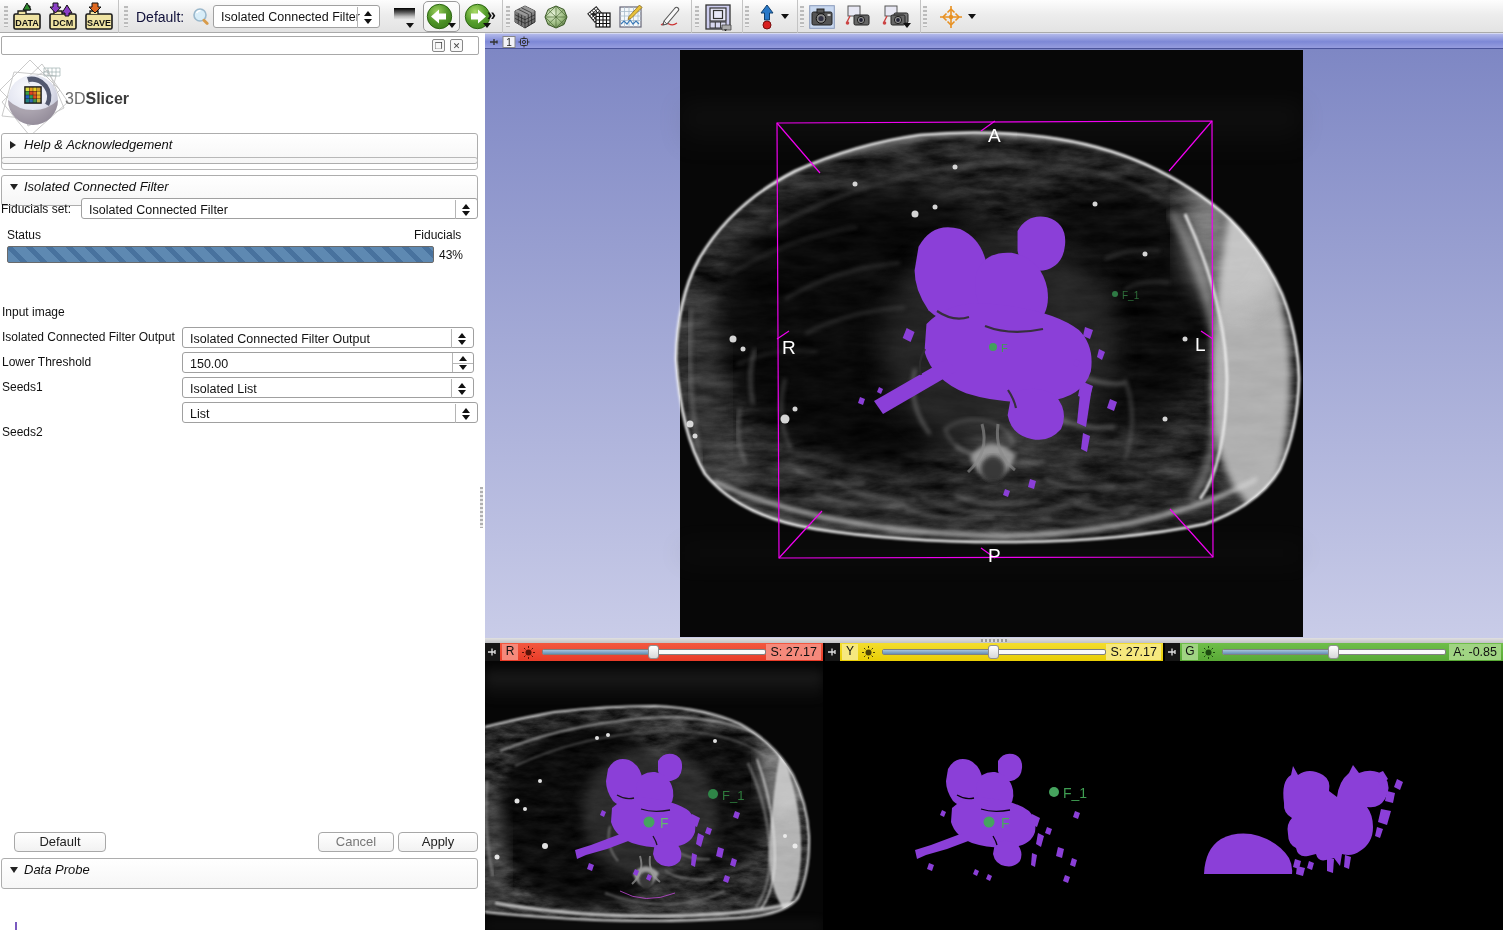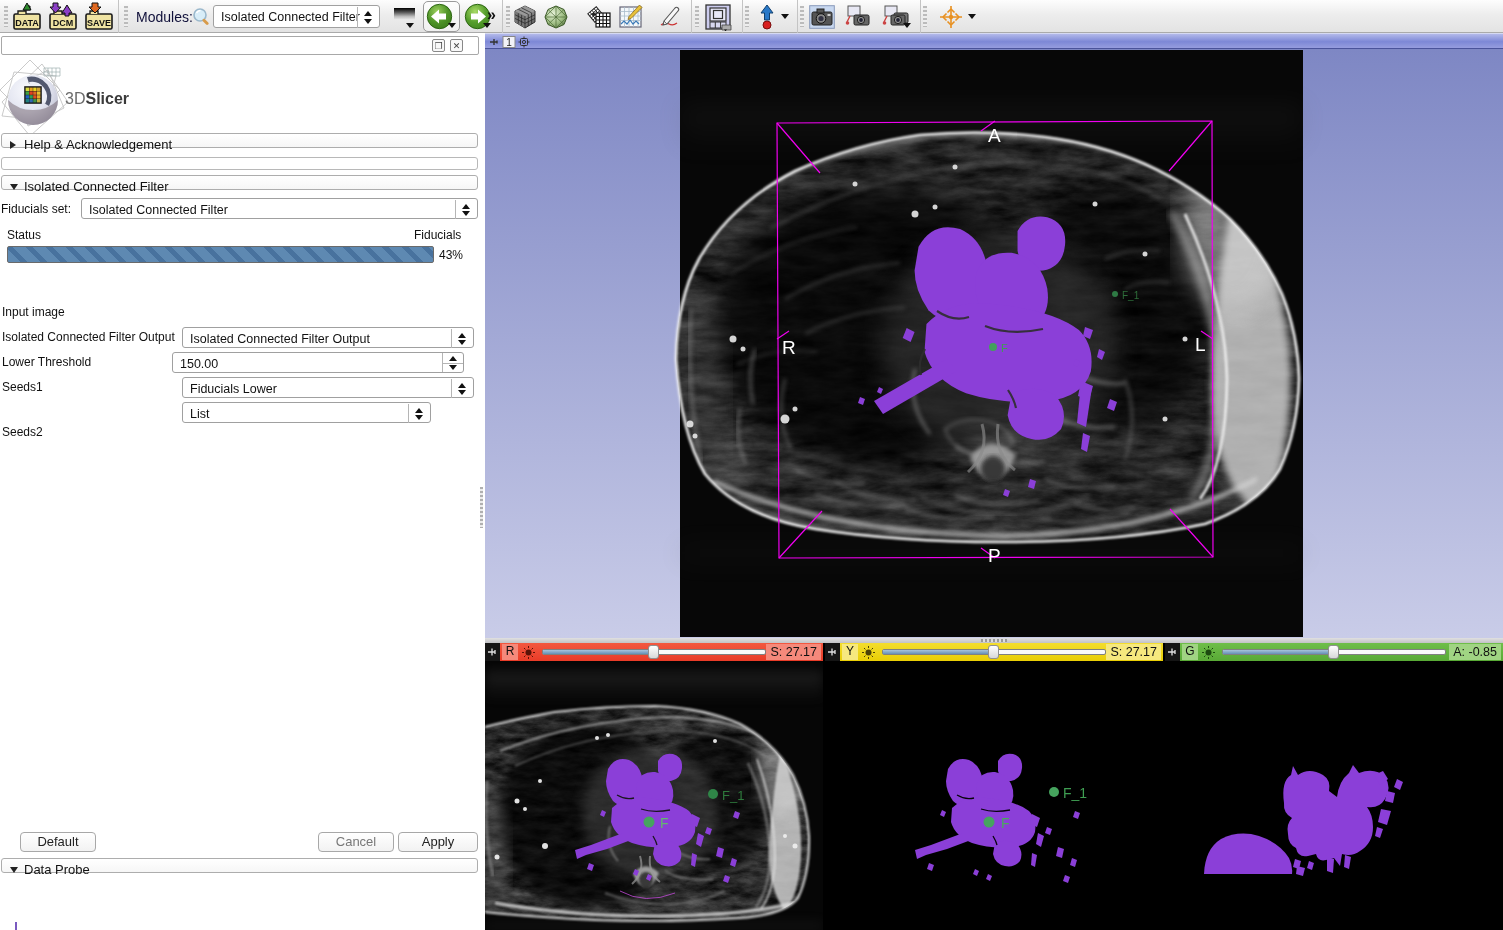--- a/index.html
+++ b/index.html
@@ -12,22 +12,22 @@
   background:repeating-linear-gradient(#bbb 0 2px, #eee 2px 4px); }
 .tsep { position:absolute; top:0; width:1px; height:33px; background:#c4c4c4; }
 .ddtri { position:absolute; width:0; height:0; border-left:4px solid transparent;
   border-right:4px solid transparent; border-top:5px solid #111; }
 #leftpanel { position:absolute; left:0; top:34px; width:485px; height:896px; background:#fff; }
 #panehdr { position:absolute; left:1px; top:2px; width:478px; height:19px;
   border:1px solid #a8a8a8; border-radius:2px; background:#fff; }
 .winbtn { position:absolute; top:2px; width:13px; height:13px; border:1px solid #888;
   border-radius:2px; background:#f8f8f8; color:#444; font-size:9px; line-height:12px;
   text-align:center; }
-.cbtn { position:absolute; left:1px; width:477px; height:15px; border:1px solid #adadad;
-  border-radius:3px; background:linear-gradient(#ffffff,#f6f6f6); }
+.cbtn { position:absolute; left:1px; width:477px; height:31px; border:1px solid #adadad;
+  border-radius:3px; background:linear-gradient(#ffffff,#f6f6f6);font-style:italic; }
 .cbtn .tri { position:absolute; left:8px; top:7px; width:0; height:0; }
 .tri-r { border-top:4px solid transparent; border-bottom:4px solid transparent; border-left:6px solid #222; }
 .tri-d { border-left:4px solid transparent; border-right:4px solid transparent; border-top:6px solid #222; }
 .cbtn .lbl { position:absolute; left:22px; top:3px; font-size:13px; color:#111; }
 .combo { position:absolute; height:21px; border:1px solid #a0a0a0; border-radius:3px;
   background:#fff; }
 .combo .ctext { position:absolute; left:7px; top:4px; font-size:12.5px; color:#111; white-space:nowrap; }
 .combo .csep { position:absolute; right:21px; top:1px; width:1px; height:19px; background:#b5b5b5; }
 .combo .cup { position:absolute; right:7px; top:5px; width:0; height:0;
   border-left:4px solid transparent; border-right:4px solid transparent; border-bottom:5px solid #111; }
@@ -58,21 +58,21 @@
     </g>
     <g transform="translate(72,0)">
       <rect x="2" y="12" width="26" height="15" rx="1.5" fill="#efe3a2" stroke="#1a1a1a" stroke-width="1.6"></rect>
       <path d="M6 12 v-3 h8 v3" fill="#efe3a2" stroke="#1a1a1a" stroke-width="1.4"></path>
       <path d="M8 1 h6 v4 h3 l-6 6 -6 -6 h3 z" fill="#e06820" stroke="#111" stroke-width="1"></path>
       <text x="15" y="24" font-size="9" font-weight="bold" text-anchor="middle" fill="#111" font-family="Liberation Sans">SAVE</text>
     </g>
   </svg>
   <div class="tsep" style="left:118px"></div>
   <div class="grip" style="left:124px"></div>
-  <div class="abs" style="left:136px;top:9px;font-size:14px;color:#10103a">Modules:</div>
+  <div class="abs" style="left:136px;top:9px;font-size:14px;color:#10103a">Default:</div>
   <svg class="abs" style="left:192px;top:7px" width="20" height="20" viewBox="0 0 20 20">
     <circle cx="8" cy="8" r="6" fill="#d8edf8" stroke="#9ab8cc" stroke-width="1.6"></circle>
     <path d="M4.5 6 a5 5 0 0 1 4 -2.5" stroke="#fff" stroke-width="1.6" fill="none"></path>
     <rect x="12" y="11.2" width="7.4" height="3" rx="1.4" transform="rotate(45 12 11.2)" fill="#d89b4a"></rect>
   </svg>
   <div class="combo" style="left:213px;top:5px;width:167px;height:23px">
     <div class="ctext" style="top:4px">Isolated Connected Filter</div>
     <div class="csep" style="height:21px"></div>
     <div class="cup" style="top:5px"></div>
     <div class="cdn" style="top:13px"></div>
@@ -289,42 +289,42 @@
   <div class="flabel" style="left:439px;top:214px">43%</div>
   <div class="flabel" style="left:2px;top:271px">Input image</div>
   <div class="flabel" style="left:2px;top:296px">Isolated Connected Filter Output</div>
   <div class="combo" style="left:182px;top:293px;width:292px">
     <div class="ctext">Isolated Connected Filter Output</div>
       <div class="csep"></div>
       <div class="cup"></div>
       <div class="cdn"></div>
   </div>
   <div class="flabel" style="left:2px;top:321px">Lower Threshold</div>
-  <div class="combo" style="left:172px;top:318px;width:292px">
+  <div class="combo" style="left:182px;top:318px;width:292px">
     <div class="ctext">150.00</div>
     <div class="abs" style="right:20px;top:0;width:1px;height:19px;background:#b5b5b5"></div>
     <div class="abs" style="right:0;top:9.5px;width:20px;height:1px;background:#b5b5b5"></div>
     <div class="cup" style="right:6px;top:3px"></div>
     <div class="cdn" style="right:6px;top:12px"></div>
   </div>
   <div class="flabel" style="left:2px;top:346px">Seeds1</div>
   <div class="combo" style="left:182px;top:343px;width:292px">
-    <div class="ctext">Fiducials Lower</div>
+    <div class="ctext">Isolated List</div>
       <div class="csep"></div>
       <div class="cup"></div>
       <div class="cdn"></div>
   </div>
   <div class="flabel" style="left:2px;top:391px">Seeds2</div>
-  <div class="combo" style="left:182px;top:368px;width:249px">
+  <div class="combo" style="left:182px;top:368px;width:296px">
     <div class="ctext">List</div>
       <div class="csep"></div>
       <div class="cup"></div>
       <div class="cdn"></div>
   </div>
-  <div class="pbtn" style="left:20px;top:798px;width:76px;line-height:18px">Default</div>
+  <div class="pbtn" style="left:14px;top:798px;width:92px;line-height:18px">Default</div>
   <div class="pbtn" style="left:318px;top:798px;width:76px;line-height:18px;color:#777">Cancel</div>
   <div class="pbtn" style="left:398px;top:798px;width:80px;line-height:18px">Apply</div>
   <div class="cbtn" style="top:824px">
     <div class="tri tri-d" style="top:8px"></div>
     <div class="lbl">Data Probe</div>
   </div>
   <div class="abs" style="left:15px;top:888px;width:2px;height:8px;background:#7a5ac0"></div>
 </div>
 <div class="abs" style="left:480px;top:487px;width:3px;height:41px;background:repeating-linear-gradient(#b0b0b0 0 2px,#ececec 2px 4px)"></div>
 <div class="abs" style="left:485px;top:33px;width:1018px;height:16px;background:linear-gradient(#b3b9ea,#7d88d6 55%,#969ddf);border-top:1px solid #d5d9f2;border-bottom:1px solid #4a539a">

